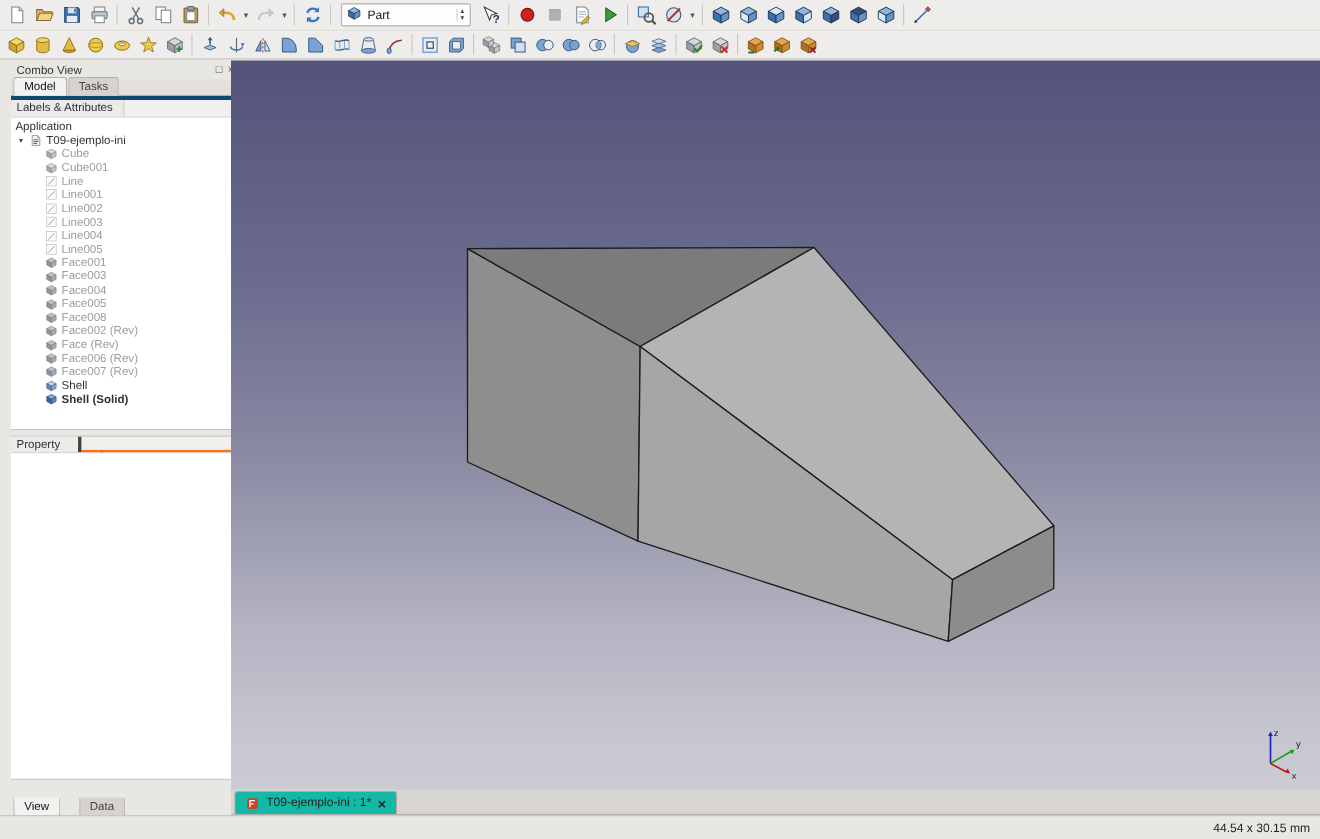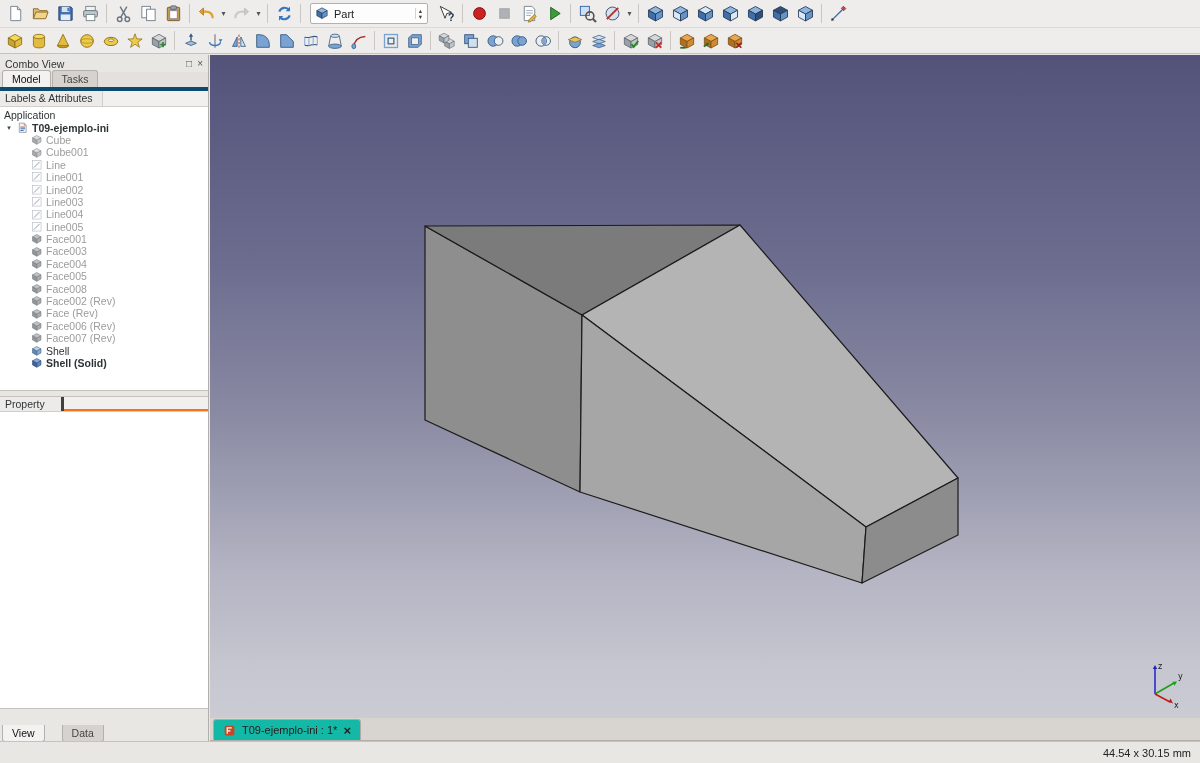--- a/index.html
+++ b/index.html
@@ -17,37 +17,37 @@
   #toolbar2 .tbtn svg{width:18px;height:18px;}
   .tbtn.dis{opacity:.45;}
   .tsep{width:1px;height:19px;background:#c9c6c2;margin:0 3px;flex:0 0 auto;}
   .ddarrow{font-size:8px;color:#555;width:9px;text-align:center;flex:0 0 auto;}
   .wbcombo{display:flex;align-items:center;height:21px;background:#fdfdfd;border:1px solid #b4b0ac;border-radius:2px;margin:0 5px;padding:0 2px 0 4px;width:118px;flex:0 0 auto;}
   .wbcombo svg{width:14px;height:14px;}
   .wbtext{flex:1;padding-left:5px;font-size:11px;color:#222;}
   .wbarrows{display:flex;flex-direction:column;line-height:5.5px;font-size:6.5px;color:#444;padding:0 3px;border-left:1px solid #d5d2ce;}
 
   
-  #left{position:absolute;top:55px;left:0;width:209px;height:686px;background:#e9e7e4;border-right:1px solid #b2aeaa;display:flex;flex-direction:column;}
+  #left{position:absolute;top:55px;left:10px;width:209px;height:686px;background:#e9e7e4;border-right:1px solid #b2aeaa;display:flex;flex-direction:column;}
   .cv-title{height:17px;display:flex;align-items:center;padding:0 5px;font-size:10.5px;color:#333;}
   .cv-sp{flex:1;}
   .cv-btn{margin-left:5px;font-size:10px;line-height:10px;color:#555;}
   .cv-tabs{display:flex;padding:1px 2px 0 2px;height:19px;align-items:flex-end;gap:1px;border-bottom:4px solid #0c4a6e;background:#e3e0dd;}
   .cv-tab{padding:2px 9px 2px 9px;font-size:10.5px;border:1px solid #b4b0ac;border-bottom:none;border-radius:3px 3px 0 0;background:#d6d3cf;color:#444;}
   .cv-tab.active{background:#f4f2f0;color:#111;}
   .tree-header-row{display:flex;height:16px;background:#f2f0ee;border-bottom:1px solid #d2cfcb;font-size:10.5px;}
   .tree-header-cell{width:103px;border-right:1px solid #d2cfcb;padding:1px 5px;background:#ecebe9;}
   .tree-header-rest{flex:1;}
   .tree{height:284px;background:#ffffff;overflow:hidden;padding-top:2px;border-bottom:1px solid #c6c3bf;}
   .trow{display:flex;align-items:center;height:12.4px;font-size:10.5px;gap:3px;white-space:nowrap;}
   .trow .exp{width:8px;font-size:7px;color:#444;text-align:center;}
   .trow .ticon{width:13px;height:12px;display:flex;align-items:center;justify-content:center;}
   .trow .ticon svg{width:11.5px;height:11.5px;}
   .trow.app{padding-left:4px;}
-  .trow.doc{padding-left:5px;font-weight:bold;}
+  .trow.doc{padding-left:5px;font-weight:normal;}
   .trow.child{padding-left:30px;}
   .trow.hidden .tlabel{color:#9c9c9c;}
   .trow.hidden .ticon{opacity:.8;}
   .trow.bold{font-weight:bold;}
   .vgap{height:5px;}
   .prop-header{display:flex;height:16px;background:#f2f0ee;border-top:1px solid #c6c3bf;border-bottom:1px solid #d2cfcb;font-size:10.5px;}
   .prop-col1{width:64px;border-right:3px solid #404040;padding:1px 5px;background:#ecebe9;}
   .prop-col2{flex:1;padding:1px 5px;background:#f97316;margin-top:12px;}
   .prop-body{flex:1;background:#ffffff;border-bottom:1px solid #c6c3bf;}
   .bottom-tabs{height:19px;display:flex;align-items:flex-start;padding:16px 2px;gap:17px;background:#e9e7e4;}

